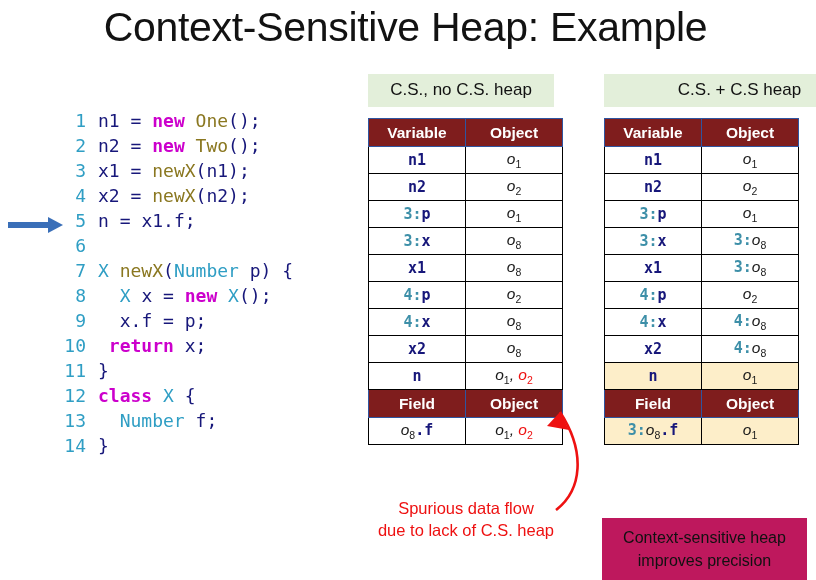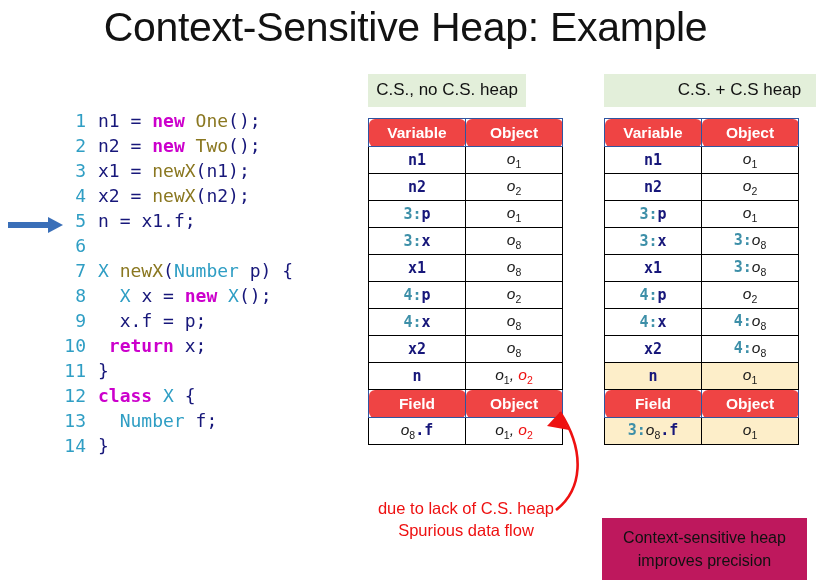--- a/index.html
+++ b/index.html
@@ -68,21 +68,21 @@
   
   .table-caption {
     position: absolute;
     background: #e3efda;
     color: #111111;
     font-size: 17px;
     text-align: center;
     padding: 6px 0 7px 0;
     white-space: nowrap;
   }
-  #caption-left  { left: 368px; top: 74px; width: 158px; }
+  #caption-left  { left: 368px; top: 74px; width: 186px; }
   #caption-right { left: 604px; top: 74px; width: 195px; padding-left: 38px; }
 
   
   .heap-table {
     position: absolute;
     border-collapse: collapse;
     table-layout: fixed;
     font-size: 15.5px;
   }
   #table-left  { left: 368px; top: 118px; width: 195px; }
@@ -90,27 +90,26 @@
 
   .heap-table td, .heap-table th {
     border: 1.3px solid #000000;
     height: 26px;
     text-align: center;
     vertical-align: middle;
     padding: 0;
     font-weight: 400;
   }
   .heap-table th {
-    background: #ef4444;
+    background: #7f1d1d;
     color: #ffffff;
     font-weight: 700;
     font-size: 15.5px;
     height: 27px;
     border-color: #2f55a0;
-    border-radius: 6px;
   }
   .heap-table td { background: #ffffff; }
   .heap-table tr.hl td { background: #fdeec9; }
 
   
   .var  { font-family: "DejaVu Sans Mono", monospace; color: #17177a; font-weight: 600; font-size: 15px; }
   .ctx  { font-family: "DejaVu Sans Mono", monospace; color: #3d8fa8; font-weight: 600; font-size: 15px; }
   .obj  { font-family: Liberation Sans, sans-serif; font-style: italic; color: #1a1a1a; font-size: 15.5px; }
   .obj sub { font-style: normal; font-size: 10.5px; }
   .obj-red { color: #ee1111; }
@@ -281,22 +280,22 @@
       </tr>
     </tbody>
   </table>
 
 <svg id="spurious-arrow" viewBox="0 0 112 125">
   <path d="M36 124 C 62 104, 66 66, 40 26" stroke="#ee1111" stroke-width="2.6" fill="none"></path>
   <path d="M40 26 L49 44 L27 40 Z" fill="#ee1111"></path>
 </svg>
 
 <div id="spurious-note">
+  <div>Spurious data flow</div>
   <div>due to lack of C.S. heap</div>
-  <div>Spurious data flow</div>
 </div>
 
 <div id="conclusion-box">
   <div>Context-sensitive heap</div>
   <div>improves precision</div>
 </div>
 
 <div id="footer-caption"></div>
 
 </body></html>

